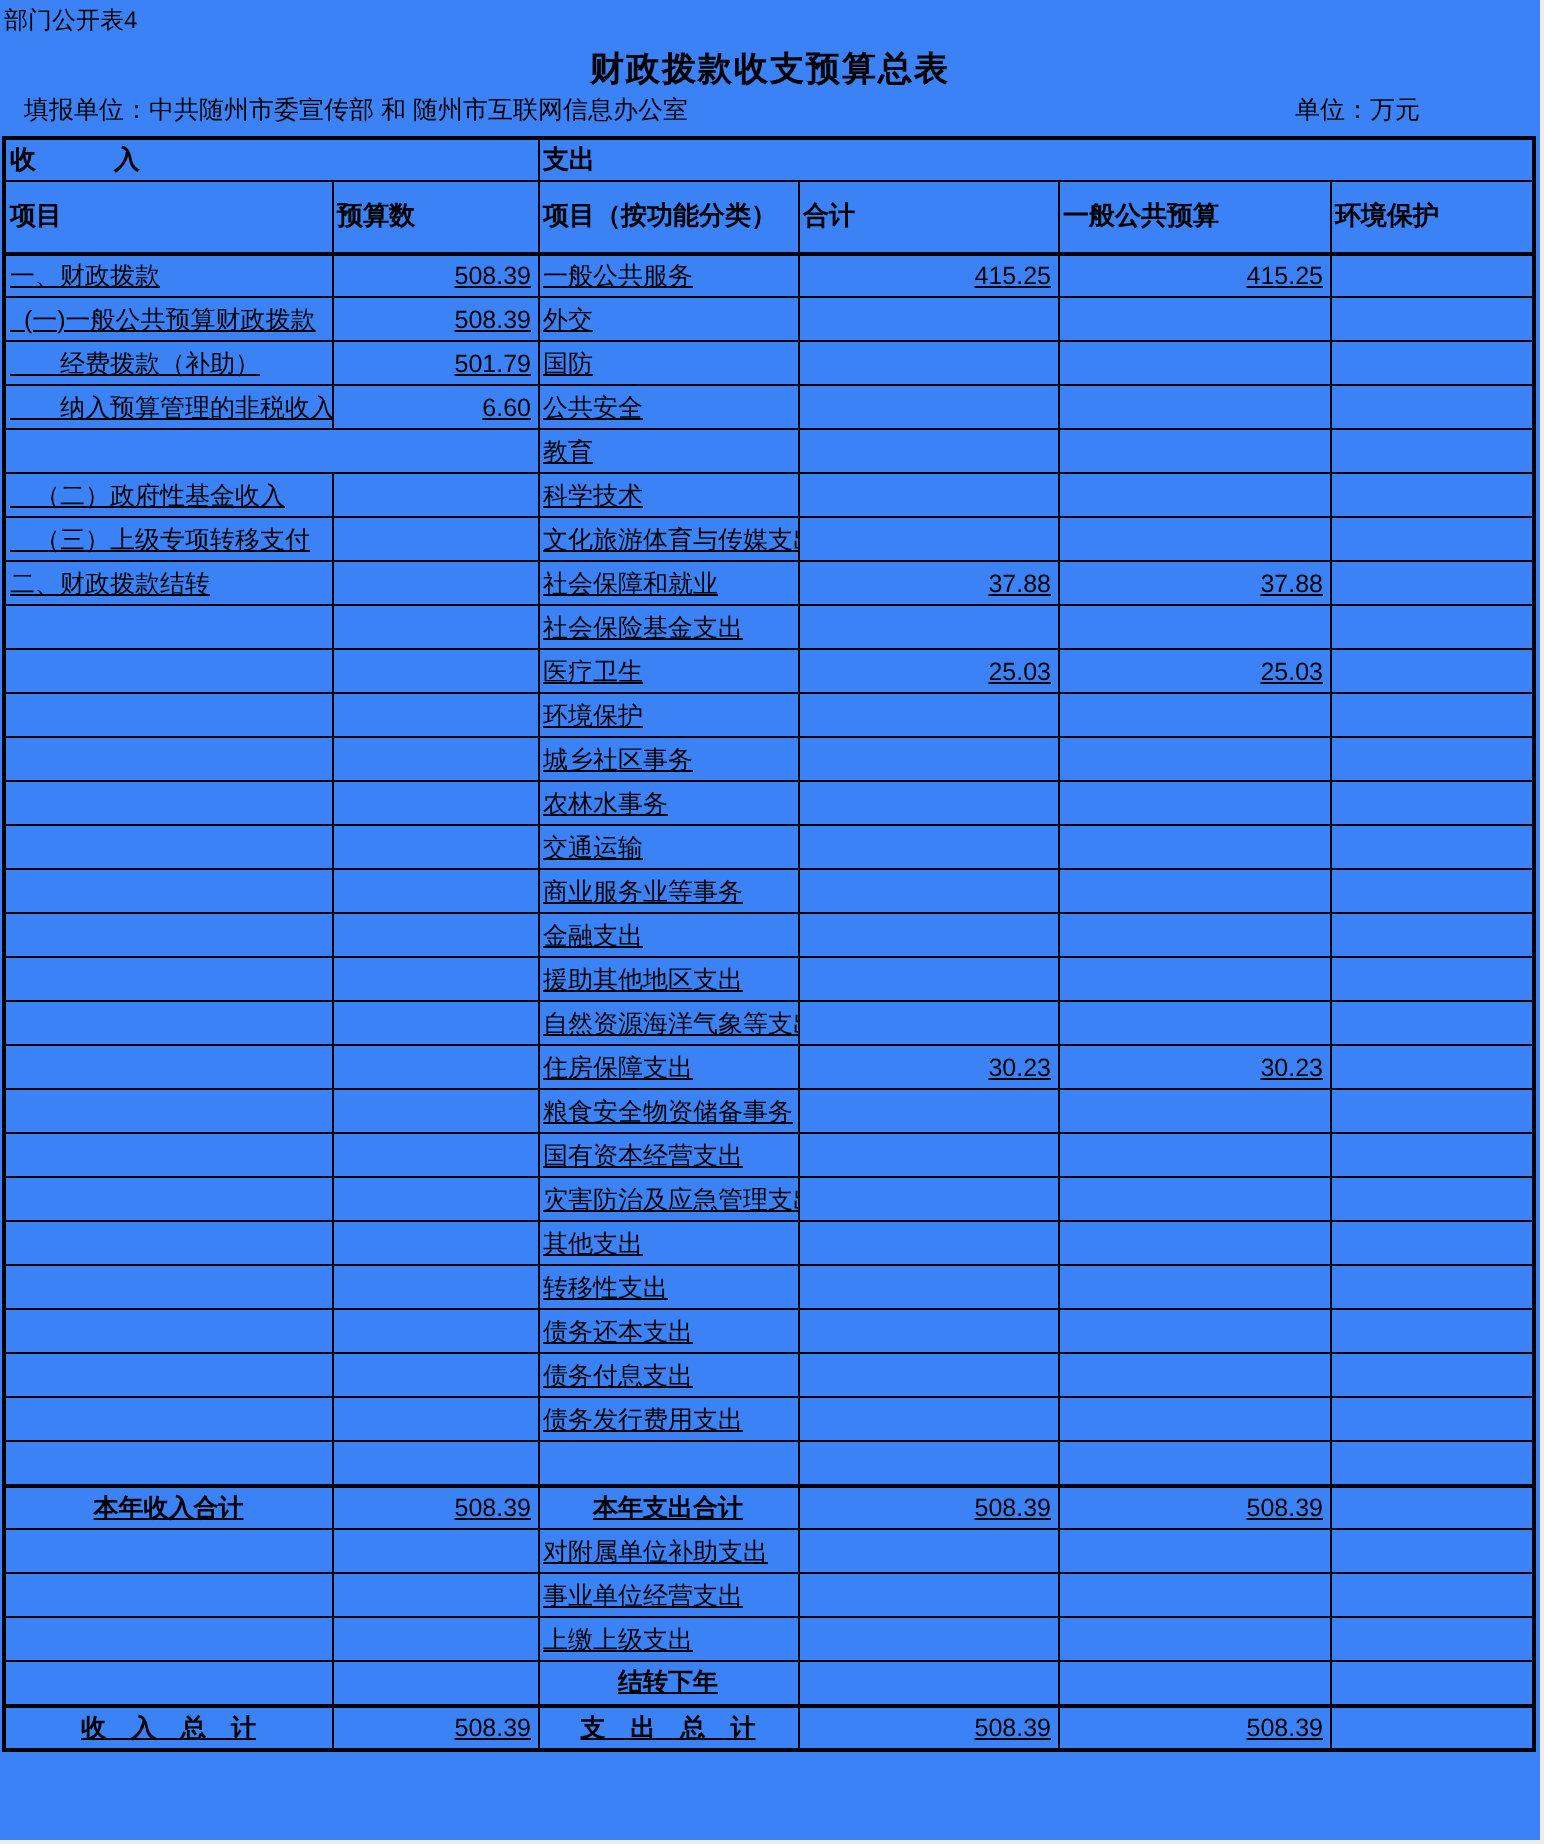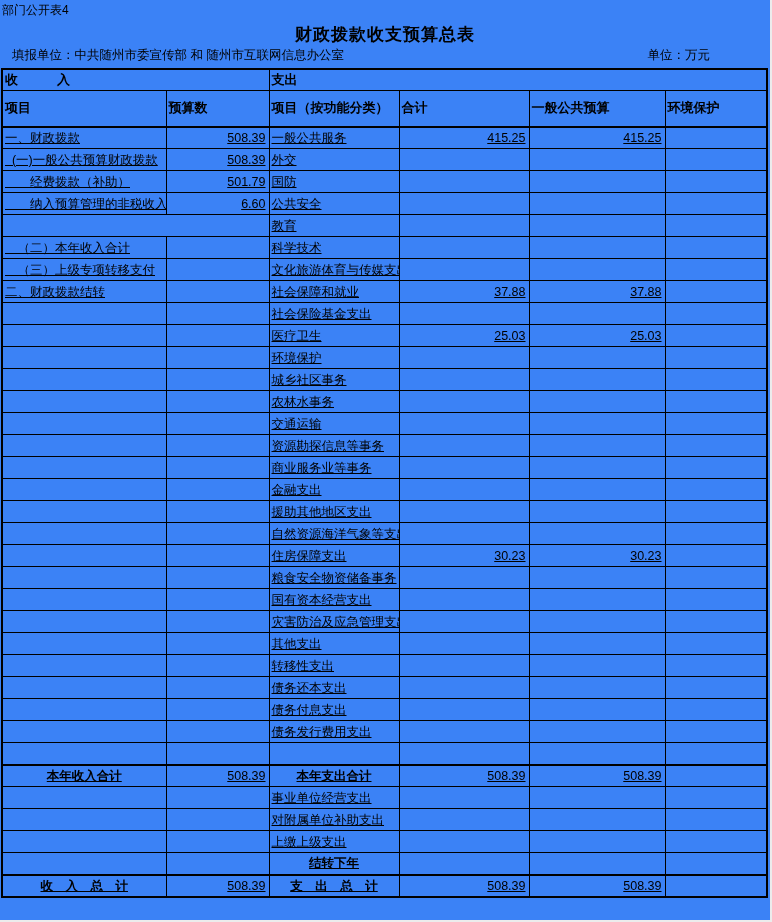--- a/index.html
+++ b/index.html
@@ -89,21 +89,21 @@
           <td class="c-num"></td>
         </tr>
         <tr>
           <td class="c-txt" colspan="2"></td>
           <td class="c-txt">教育</td>
           <td class="c-num"></td>
           <td class="c-num"></td>
           <td class="c-num"></td>
         </tr>
         <tr>
-          <td class="c-txt">　（二）本年收入合计</td>
+          <td class="c-txt">　（二）政府性基金收入</td>
           <td class="c-num"></td>
           <td class="c-txt">科学技术</td>
           <td class="c-num"></td>
           <td class="c-num"></td>
           <td class="c-num"></td>
         </tr>
         <tr>
           <td class="c-txt">　（三）上级专项转移支付</td>
           <td class="c-num"></td>
           <td class="c-txt">文化旅游体育与传媒支出</td>
@@ -163,28 +163,20 @@
           <td class="c-txt"></td>
           <td class="c-num"></td>
           <td class="c-txt">交通运输</td>
           <td class="c-num"></td>
           <td class="c-num"></td>
           <td class="c-num"></td>
         </tr>
         <tr>
           <td class="c-txt"></td>
           <td class="c-num"></td>
-          <td class="c-txt">资源勘探信息等事务</td>
-          <td class="c-num"></td>
-          <td class="c-num"></td>
-          <td class="c-num"></td>
-        </tr>
-        <tr>
-          <td class="c-txt"></td>
-          <td class="c-num"></td>
           <td class="c-txt">商业服务业等事务</td>
           <td class="c-num"></td>
           <td class="c-num"></td>
           <td class="c-num"></td>
         </tr>
         <tr>
           <td class="c-txt"></td>
           <td class="c-num"></td>
           <td class="c-txt">金融支出</td>
           <td class="c-num"></td>
@@ -291,29 +283,29 @@
           <td class="c-ctr">本年收入合计</td>
           <td class="c-num">508.39</td>
           <td class="c-ctr">本年支出合计</td>
           <td class="c-num">508.39</td>
           <td class="c-num">508.39</td>
           <td class="c-num"></td>
         </tr>
         <tr>
           <td class="c-txt"></td>
           <td class="c-num"></td>
+          <td class="c-txt">对附属单位补助支出</td>
+          <td class="c-num"></td>
+          <td class="c-num"></td>
+          <td class="c-num"></td>
+        </tr>
+        <tr>
+          <td class="c-txt"></td>
+          <td class="c-num"></td>
           <td class="c-txt">事业单位经营支出</td>
-          <td class="c-num"></td>
-          <td class="c-num"></td>
-          <td class="c-num"></td>
-        </tr>
-        <tr>
-          <td class="c-txt"></td>
-          <td class="c-num"></td>
-          <td class="c-txt">对附属单位补助支出</td>
           <td class="c-num"></td>
           <td class="c-num"></td>
           <td class="c-num"></td>
         </tr>
         <tr>
           <td class="c-txt"></td>
           <td class="c-num"></td>
           <td class="c-txt">上缴上级支出</td>
           <td class="c-num"></td>
           <td class="c-num"></td>

